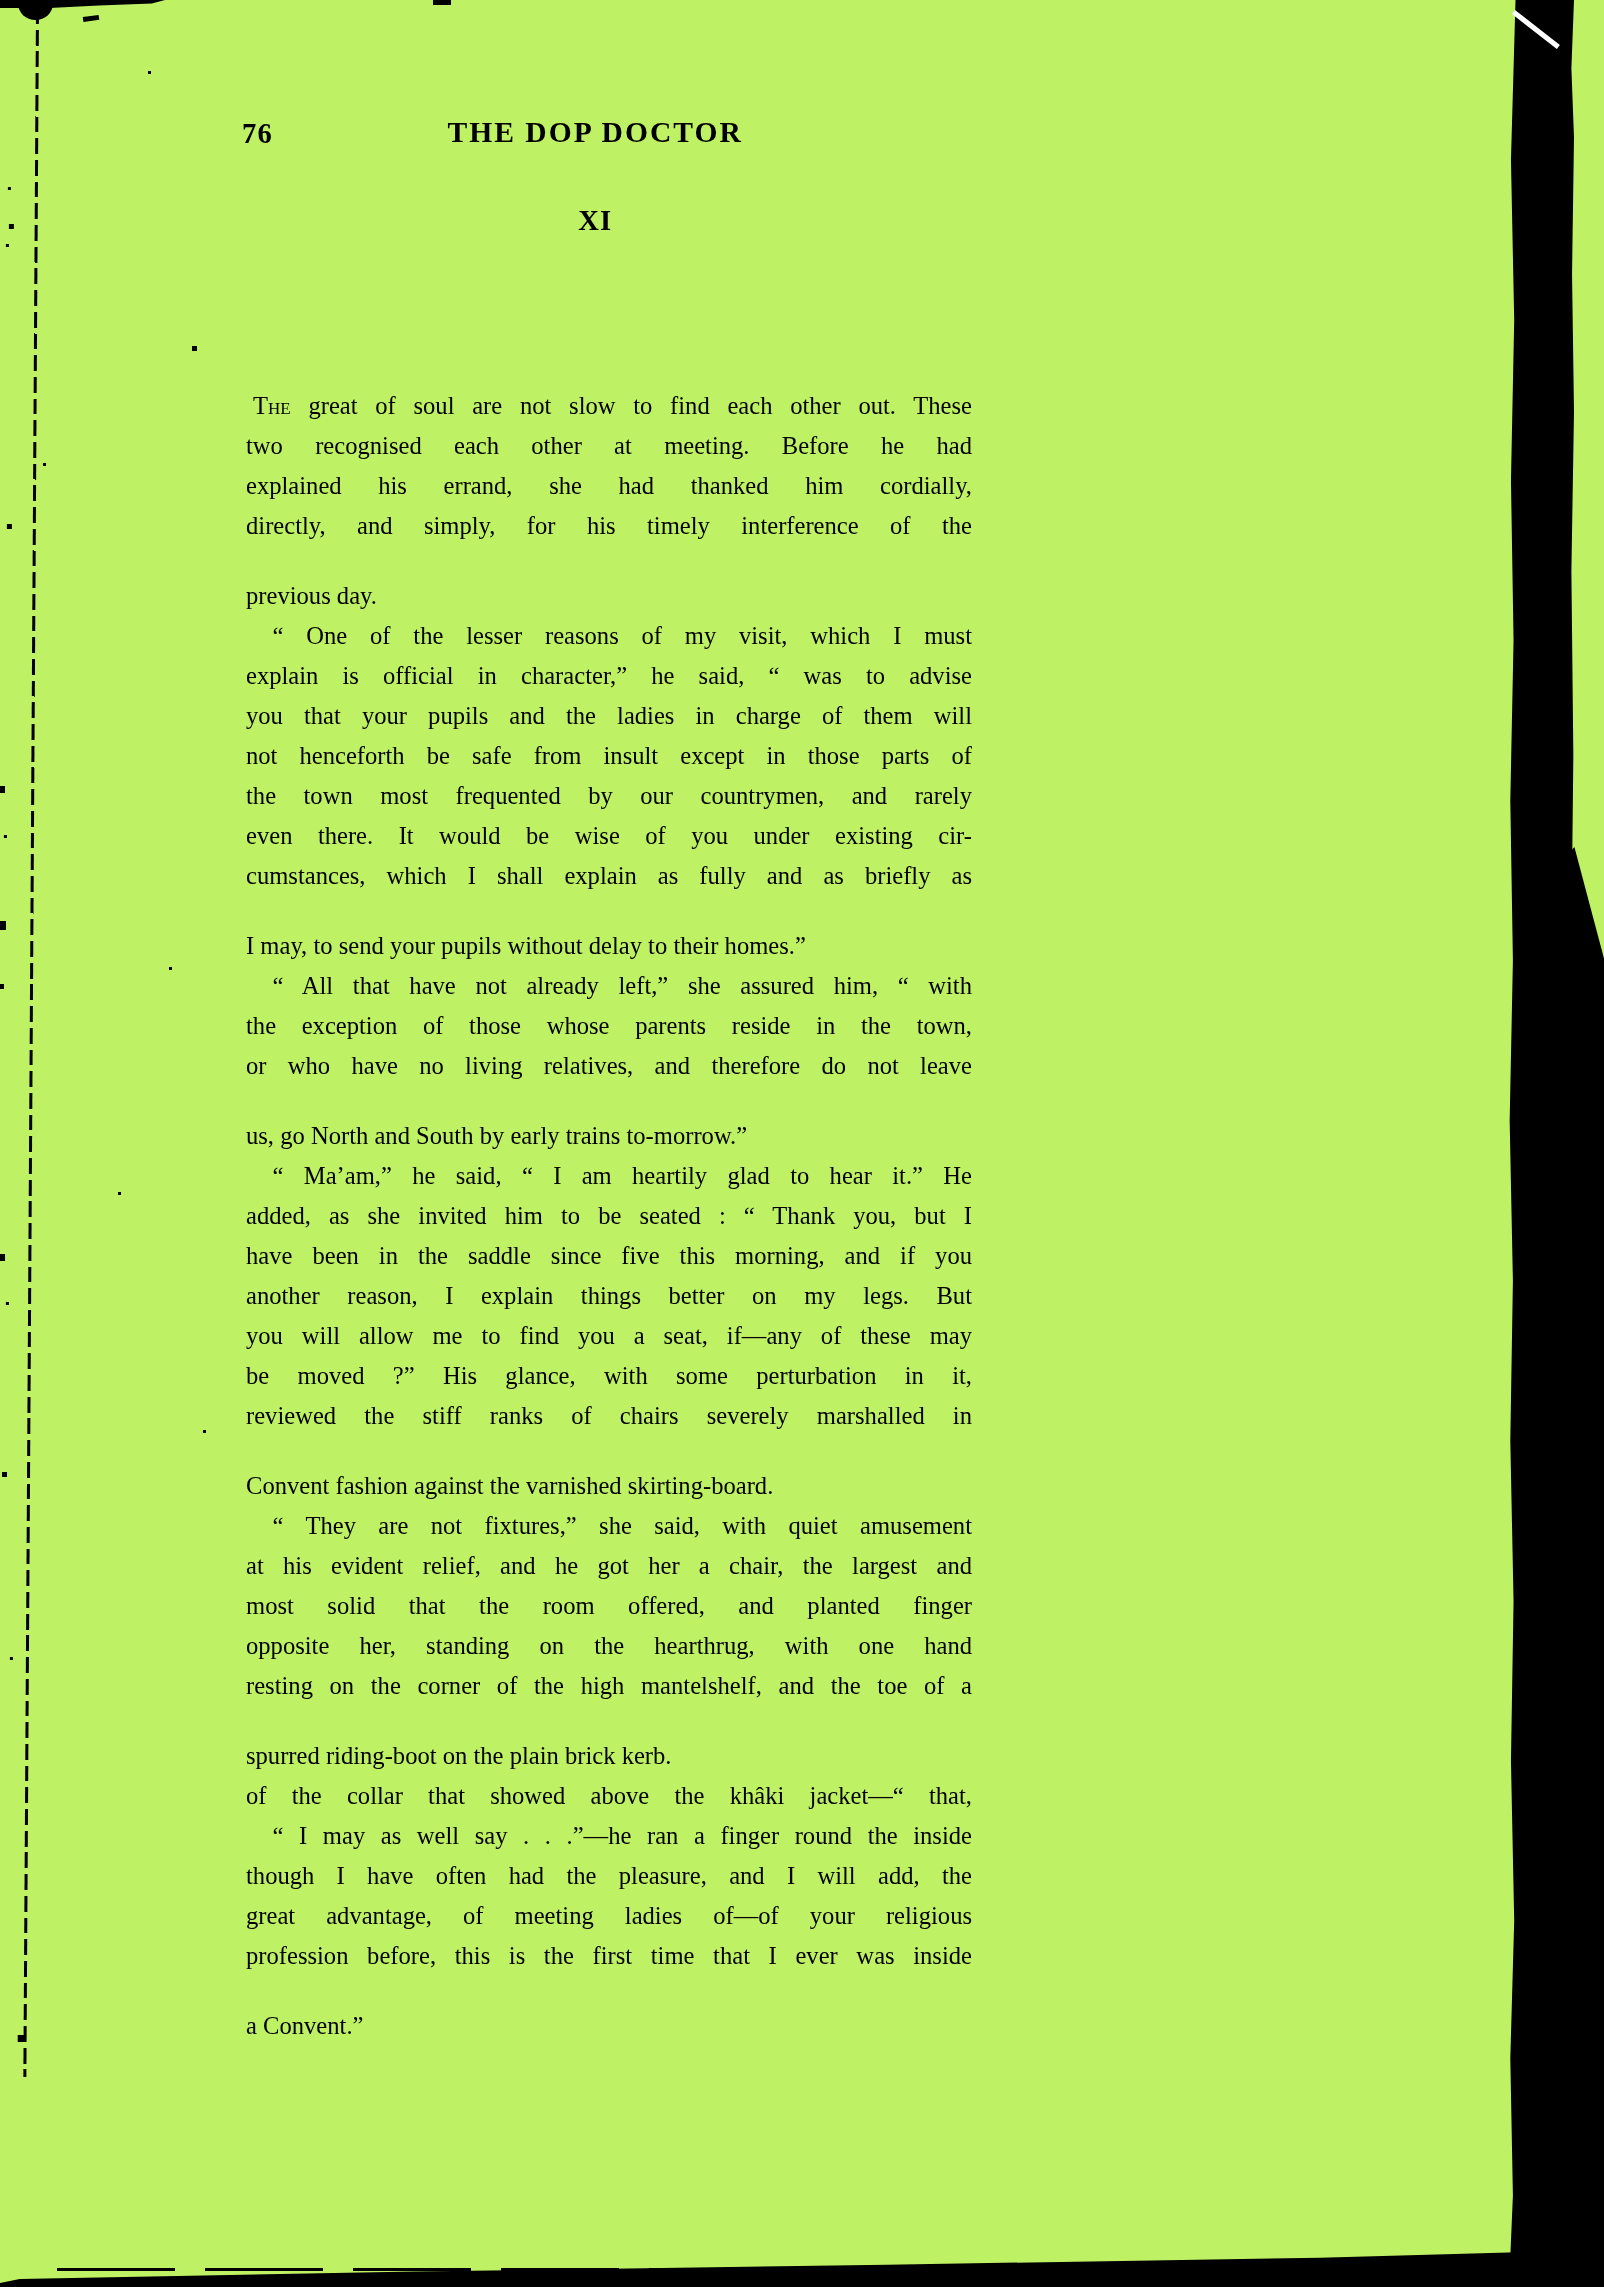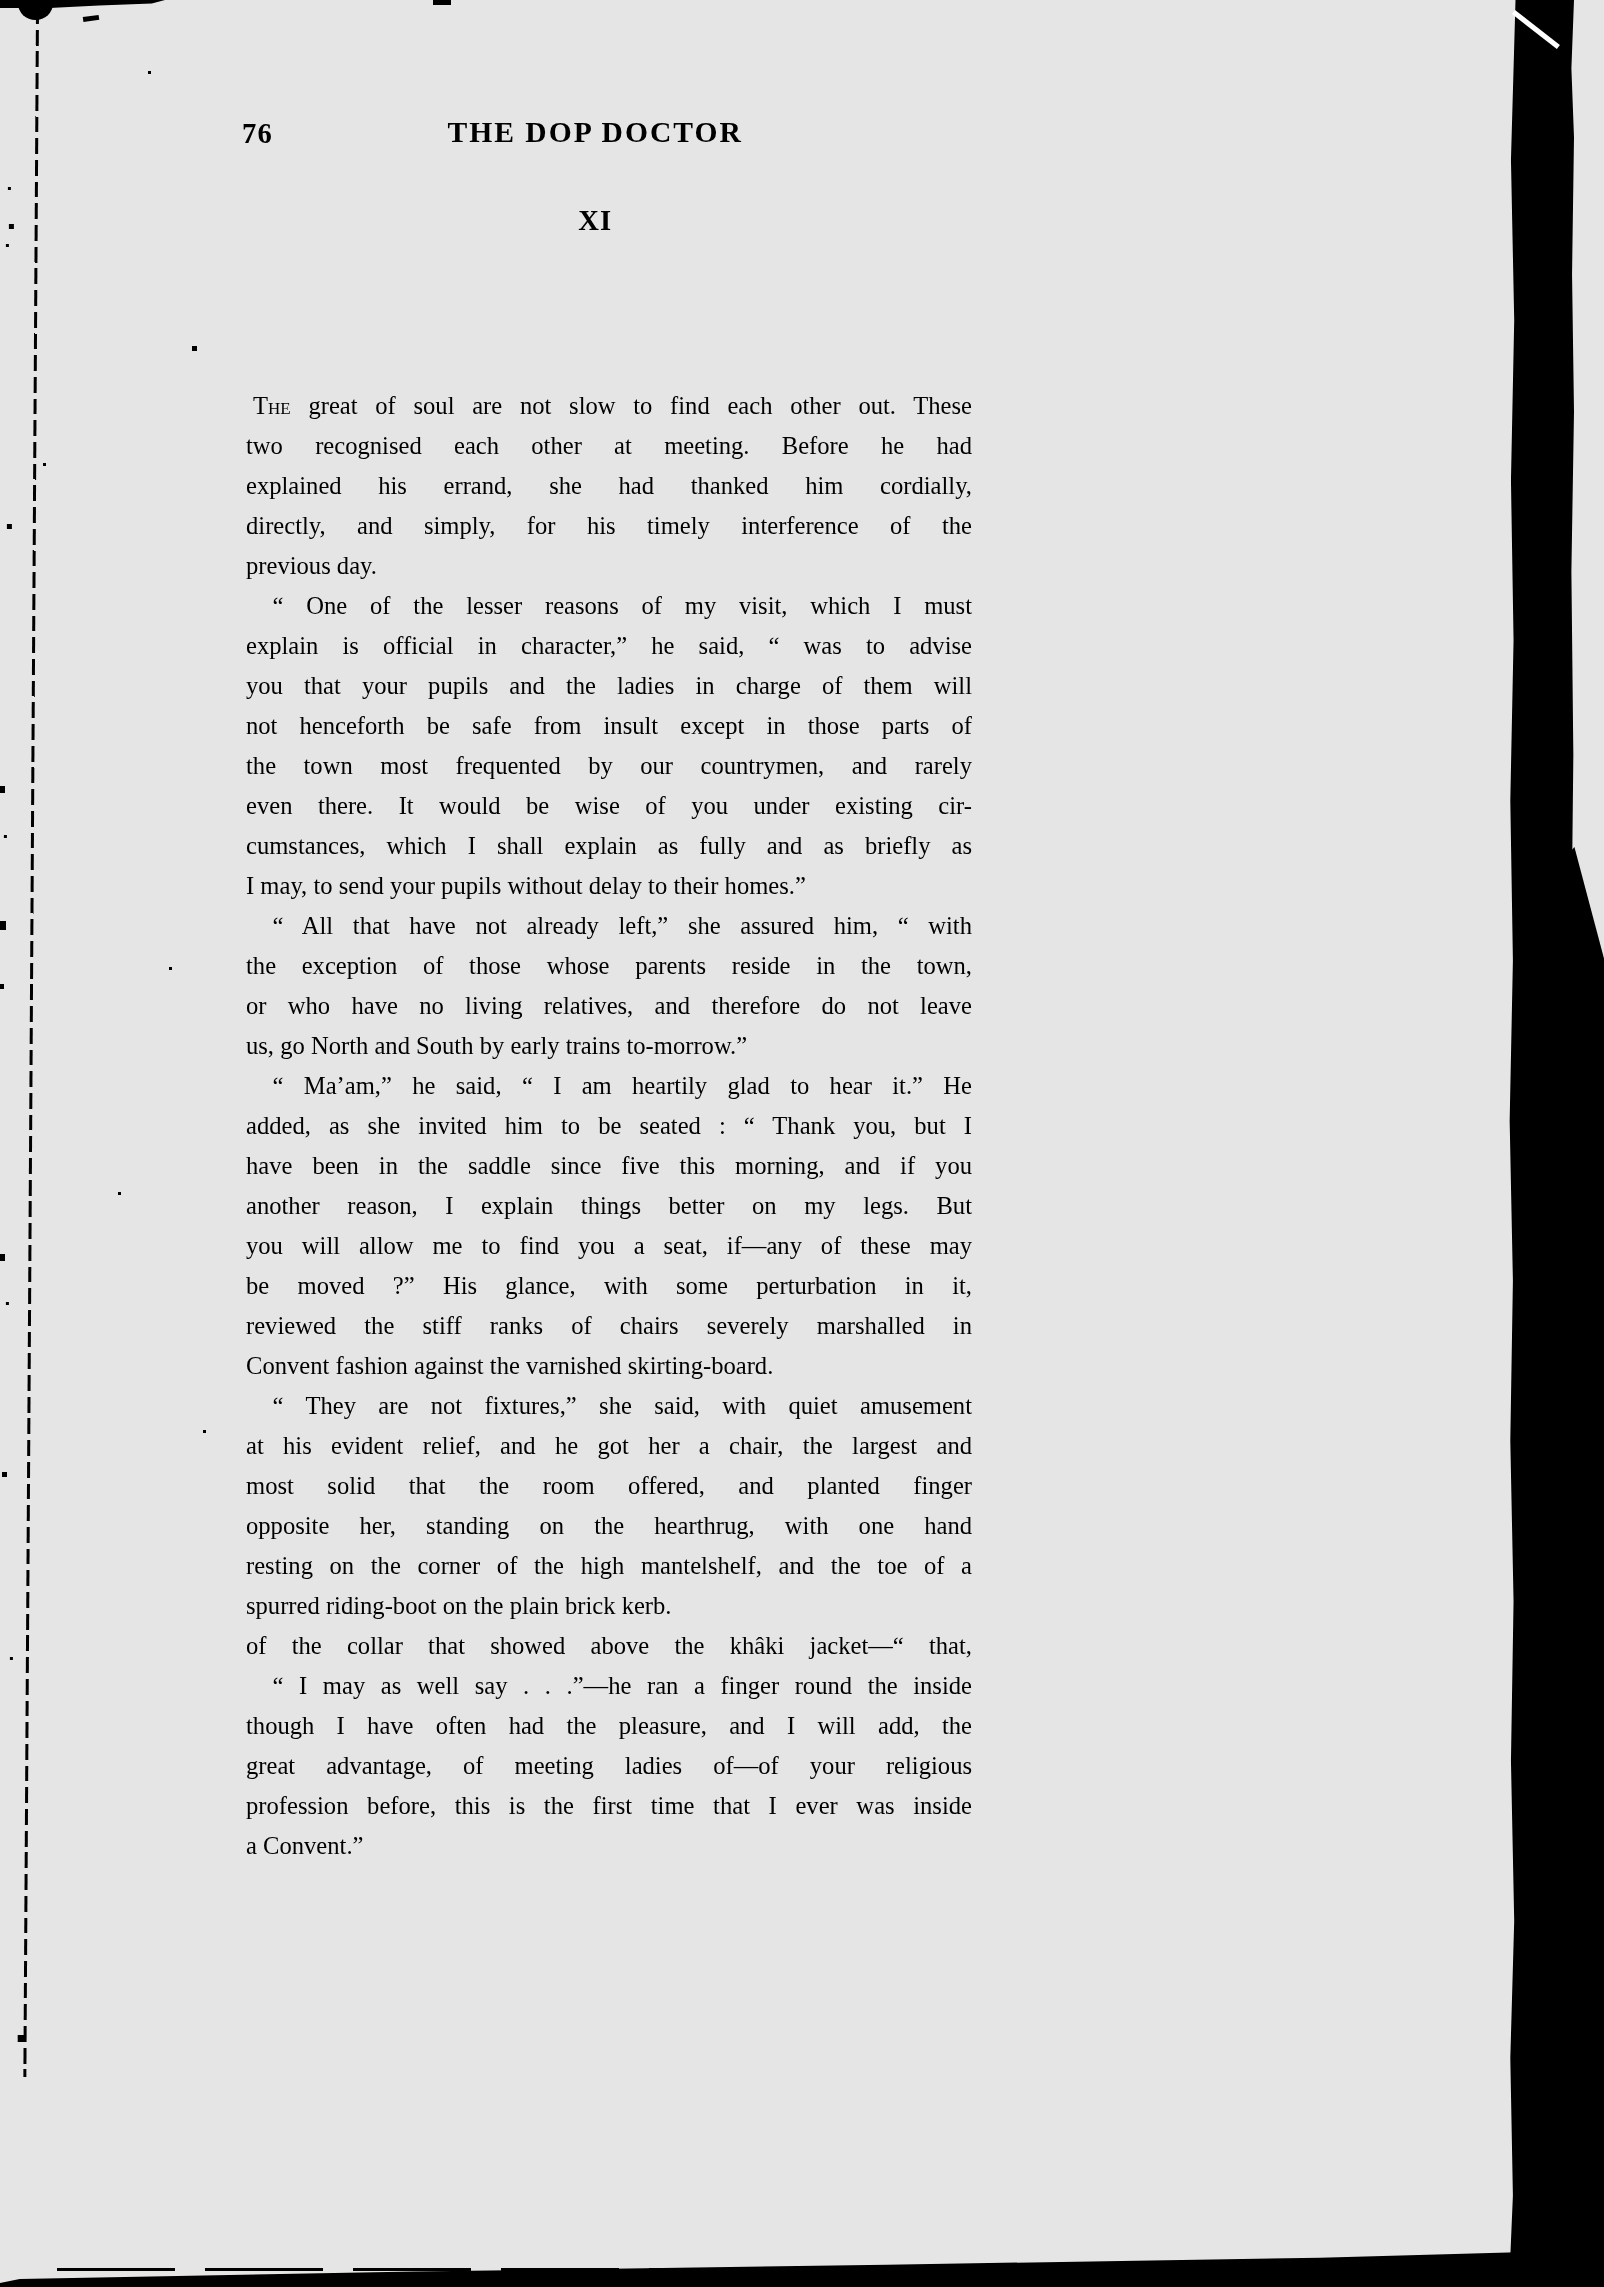--- a/index.html
+++ b/index.html
@@ -1,35 +1,35 @@
 <!DOCTYPE html>
 <html><head>
 <meta charset="utf-8">
 <style>
   html,body { margin:0; padding:0; background:#ffffff; }
   .page {
     position:relative; width:1605px; height:2287px;
-    background:#e5e5e5; color:#000;
+    background:#bef264; color:#000;
     font-family:"Liberation Serif", serif;
     overflow:hidden;
   }
   
   .header { position:absolute; left:246px; top:116px; width:726px; height:41px; }
   .pagenum { position:absolute; left:-3.9px; top:2px; font-size:28.6px; font-weight:bold; letter-spacing:1px; }
   .runtitle { text-align:center; font-size:29.6px; font-weight:bold; letter-spacing:2px; transform:translateX(-13.8px);font-family:Liberation Serif, serif; }
   .chapter {
     position:absolute; left:246px; top:205px; width:726px;
     text-align:center; font-size:28.6px; font-weight:bold; letter-spacing:1px;
     transform:translateX(-13.8px);
   }
   
   .bodytext { position:absolute; left:246px; top:386px; width:726px; font-size:24.6px; line-height:40px; }
   .para { margin:0; }
   .ln { text-align:justify; text-align-last:justify; white-space:nowrap; }
-  .ln.end { text-align-last:left; }
+  .ln.end { text-align-last:left;margin-top:30px; }
   .ln.ind { text-indent:26.6px; }
   .sc { font-variant:small-caps;margin-left:7px; }
   
   .art { position:absolute; background:#000; }
   .right-band {
     left:1509px; top:0; width:65px; height:2287px;
     clip-path: polygon(10% 0, 100% 0, 96% 3%, 100% 6%, 97% 12%, 100% 18%, 96% 25%, 99% 33%, 96% 41%, 100% 50%, 97% 60%, 100% 70%, 97% 80%, 100% 90%, 98% 100%, 0 100%, 6% 96%, 2% 90%, 8% 84%, 3% 77%, 7% 70%, 2% 63%, 6% 56%, 1% 49%, 6% 42%, 2% 35%, 7% 28%, 3% 21%, 8% 14%, 3% 7%);
   }
   .right-band-ext {
     left:1537px; top:847px; width:68px; height:1440px;

